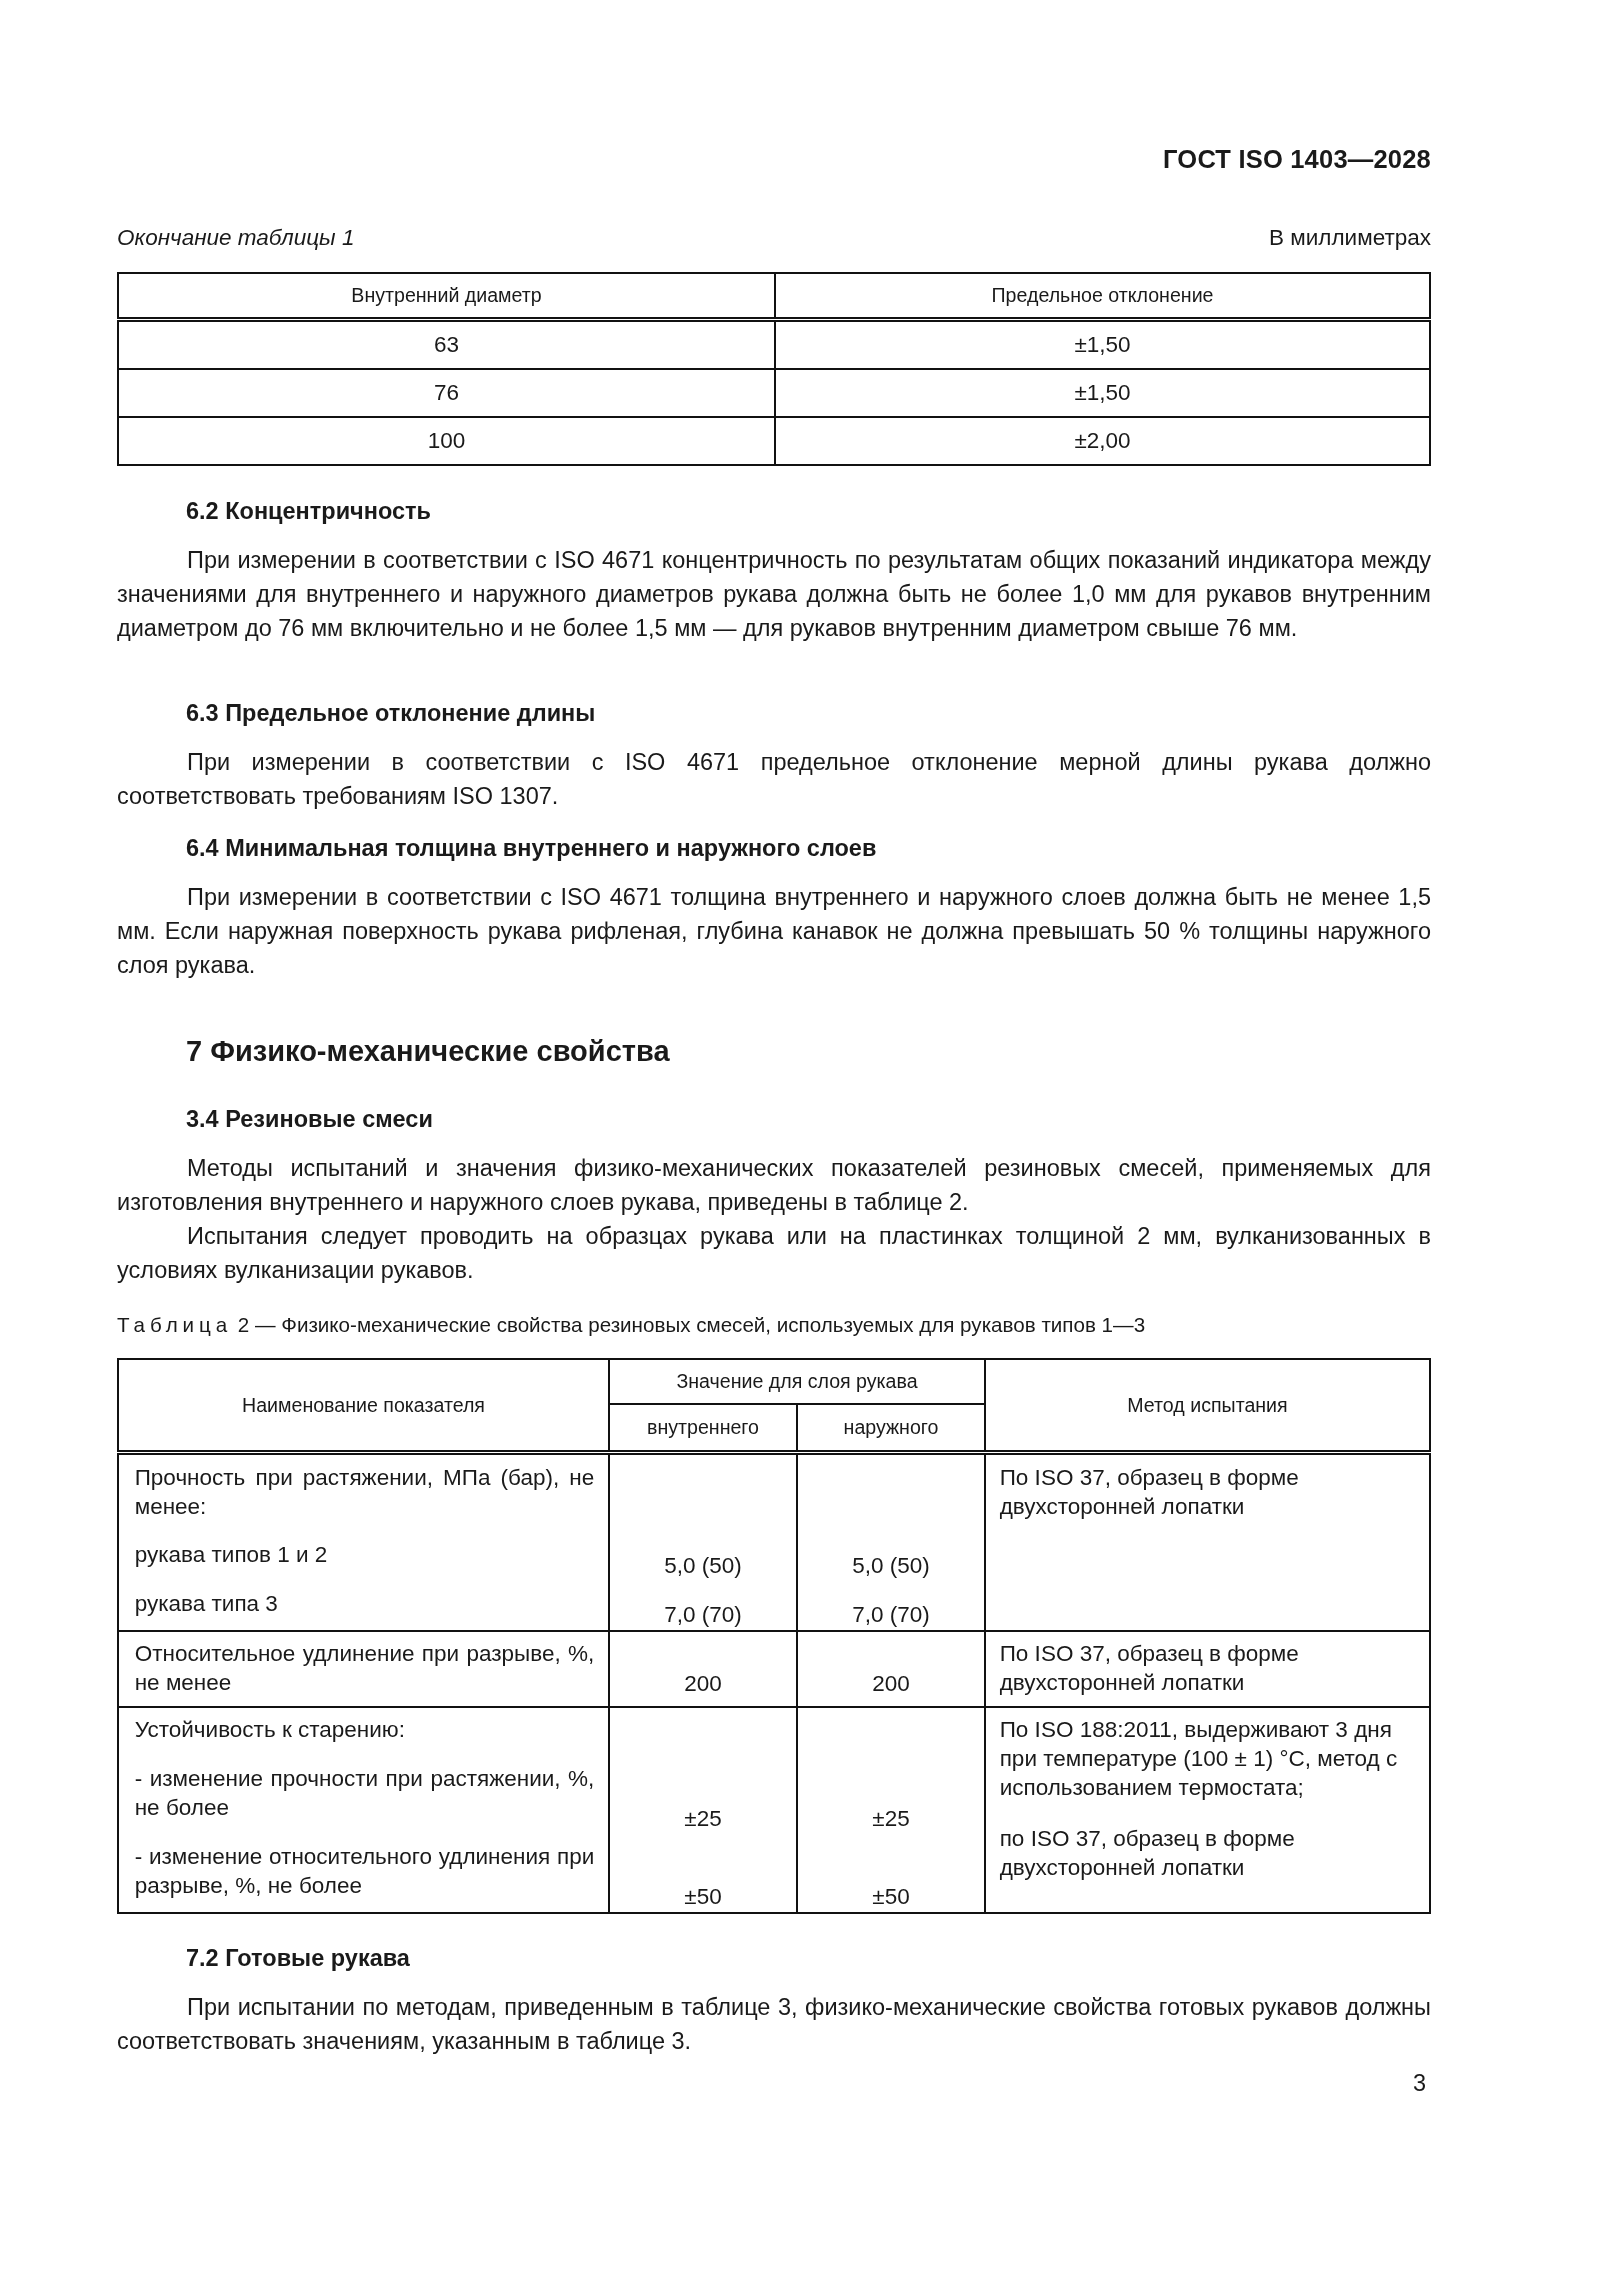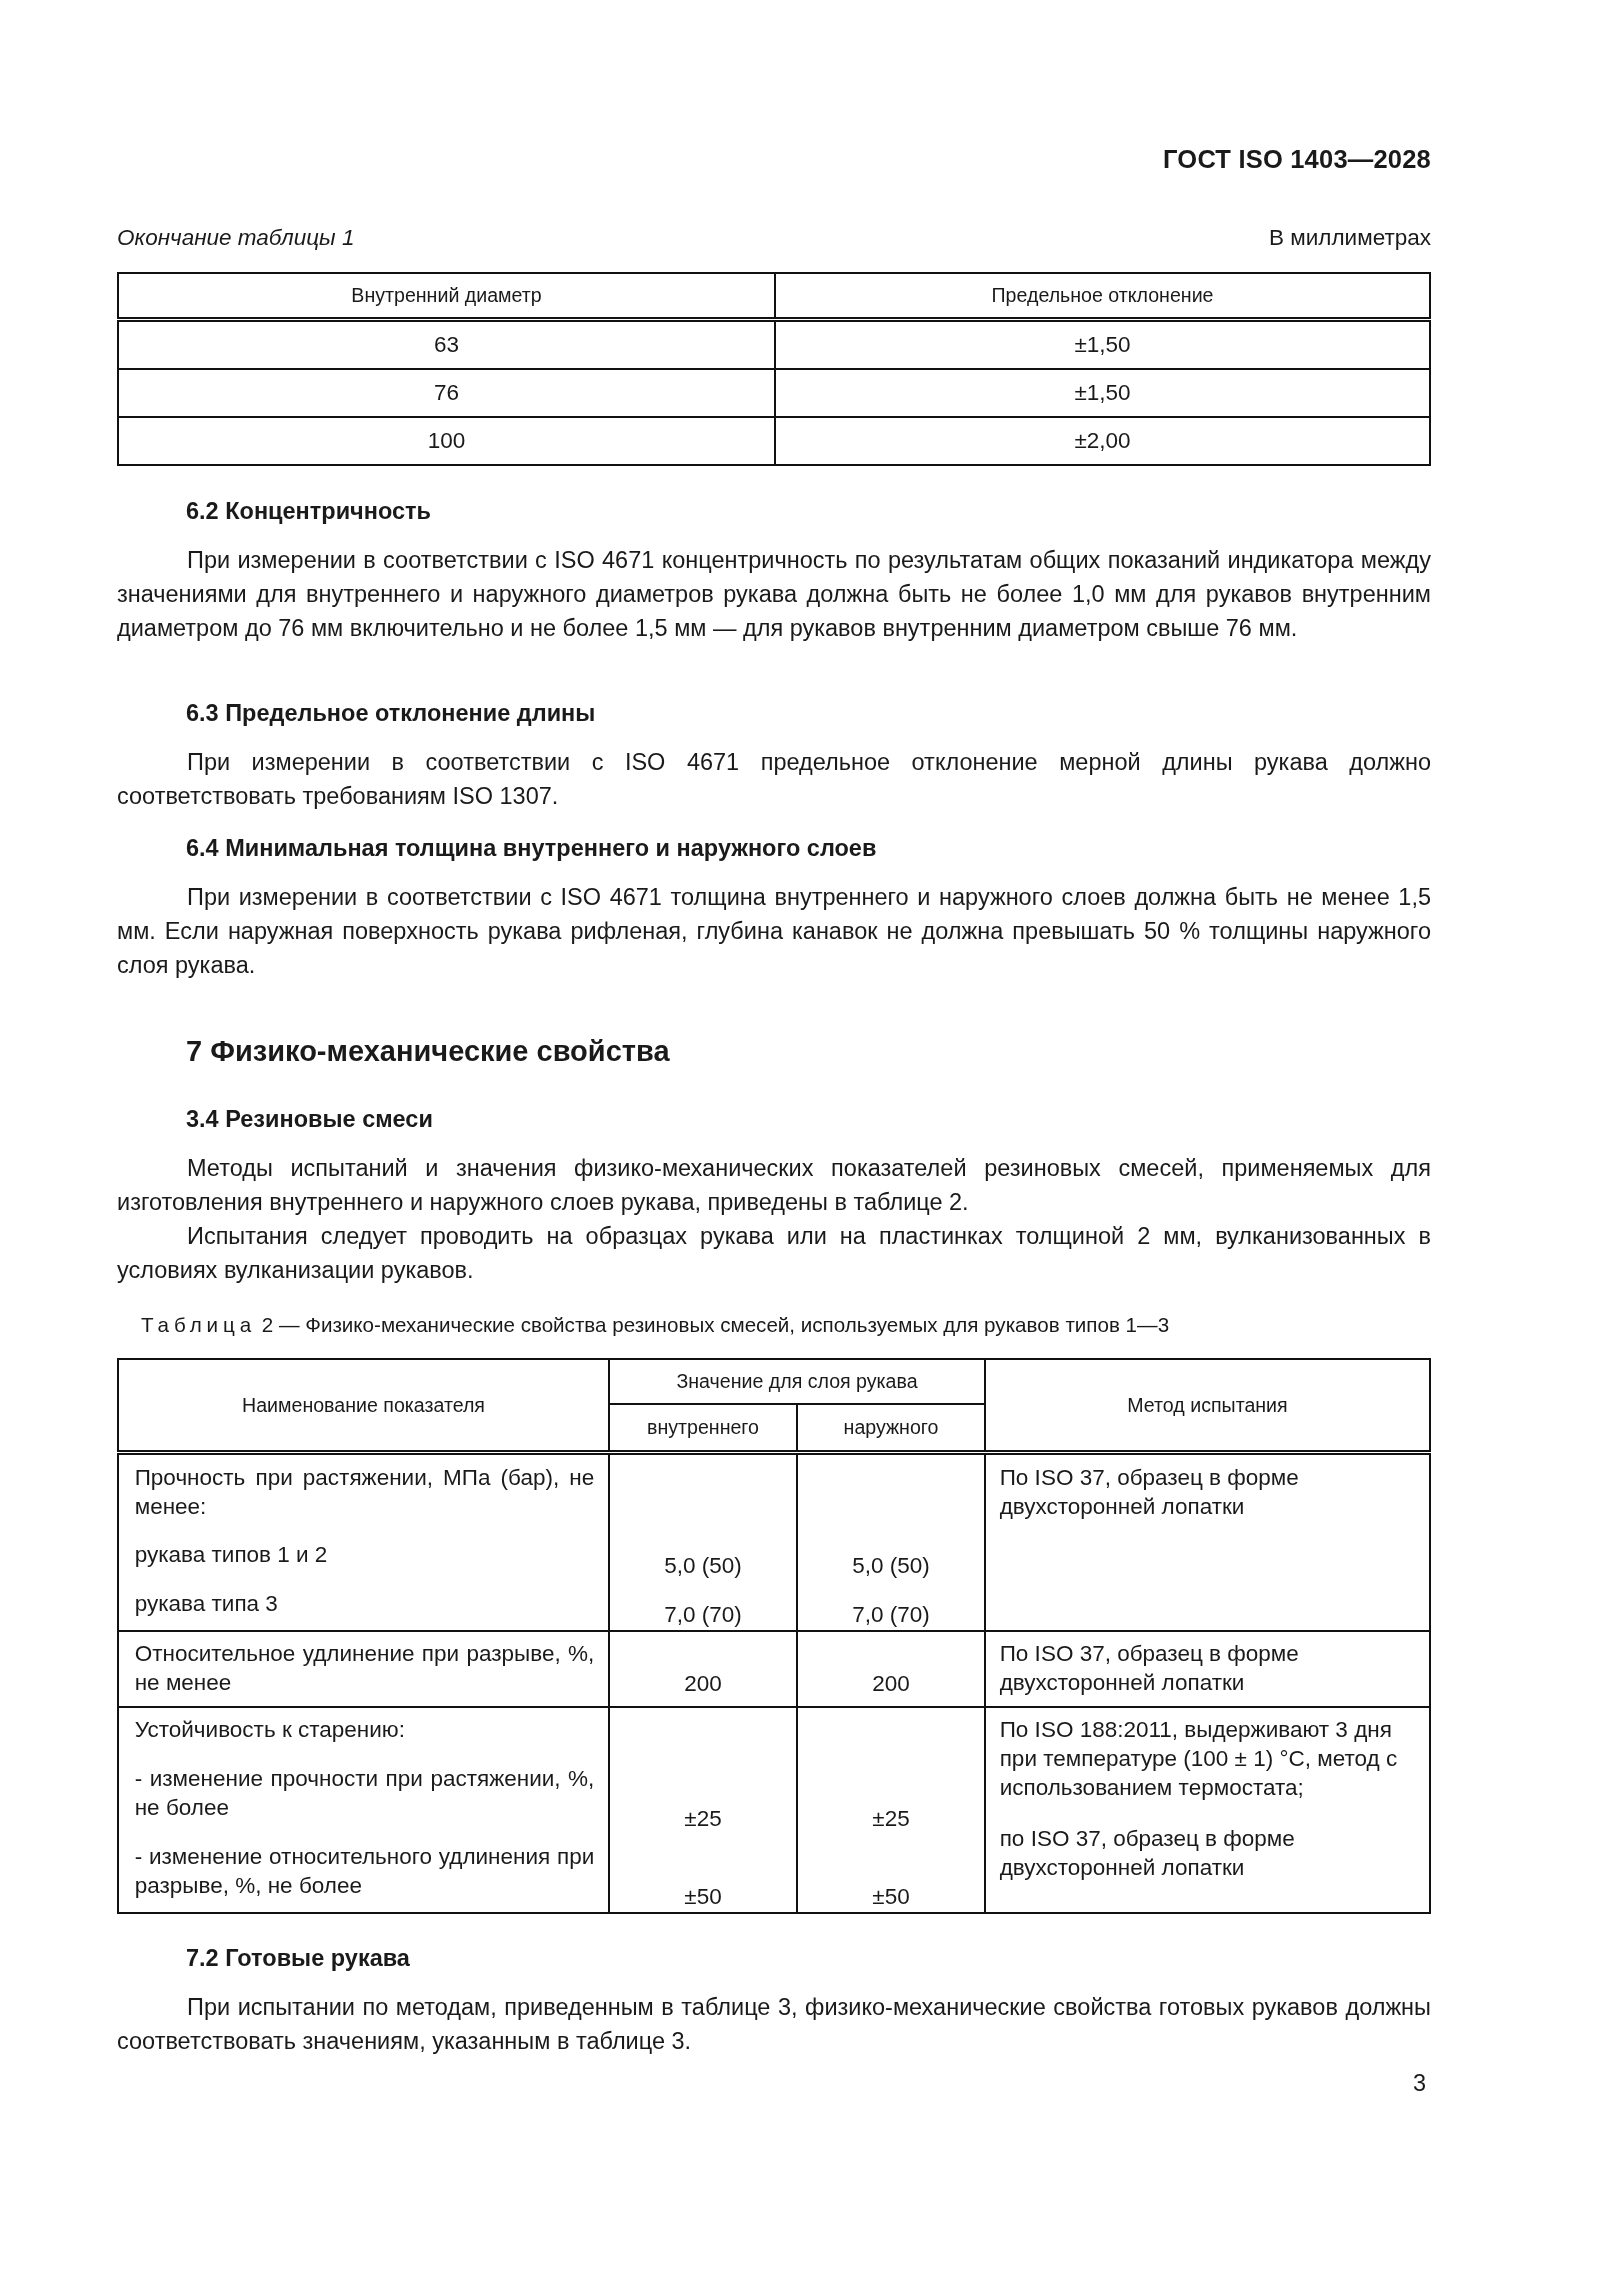--- a/index.html
+++ b/index.html
@@ -15,21 +15,21 @@
   .t1 td, .t1 th { border: 2.5px solid #111; text-align: center; vertical-align: middle; padding: 0; }
   .t1 th { font-weight: normal; font-size: 19.6px; height: 43px; border-bottom: 5.9px double #111; }
   .t1 td { height: 46px; }
   .t1 .c1 { width: 655px; margin-top: 12px; }
 
   .h2 { font-weight: bold; font-size: 23.5px; left: 186px; }
   .h1 { font-weight: bold; font-size: 29px; left: 186px; }
   .para { left: 117px; width: 1314px; font-size: 23.5px; line-height: 34px; text-align: justify; }
   .para p { margin: 0; text-indent: 70px; }
 
-  .t2cap { top: 1313px; left: 117px; font-size: 20.6px; margin-left: 24px; }
+  .t2cap { top: 1313px; left: 117px; font-size: 20.6px; }
   .t2cap .sp { letter-spacing: 4.9px; }
   .t2 { top: 1358px; left: 117px; width: 1314px; font-size: 22.5px; }
   .t2 td, .t2 th { border: 2.5px solid #111; padding: 1px; }
   .t2 th { font-weight: normal; font-size: 19.6px; text-align: center; vertical-align: middle; }
   .t2 thead tr.r2 th { border-bottom: 5.9px double #111; height: 43px; }
   .t2 thead tr.r1 th.sub { height: 41px; }
   .t2 td { vertical-align: top; line-height: 29px; }
   .t2 .name { width: 459px; padding: 7.8px 13.7px 5.9px 15.7px; text-align: justify; }
   .t2 .val { width: 184px; text-align: center; }
   .t2 .meth { padding: 7.8px 11.8px 5.9px 13.7px; }

